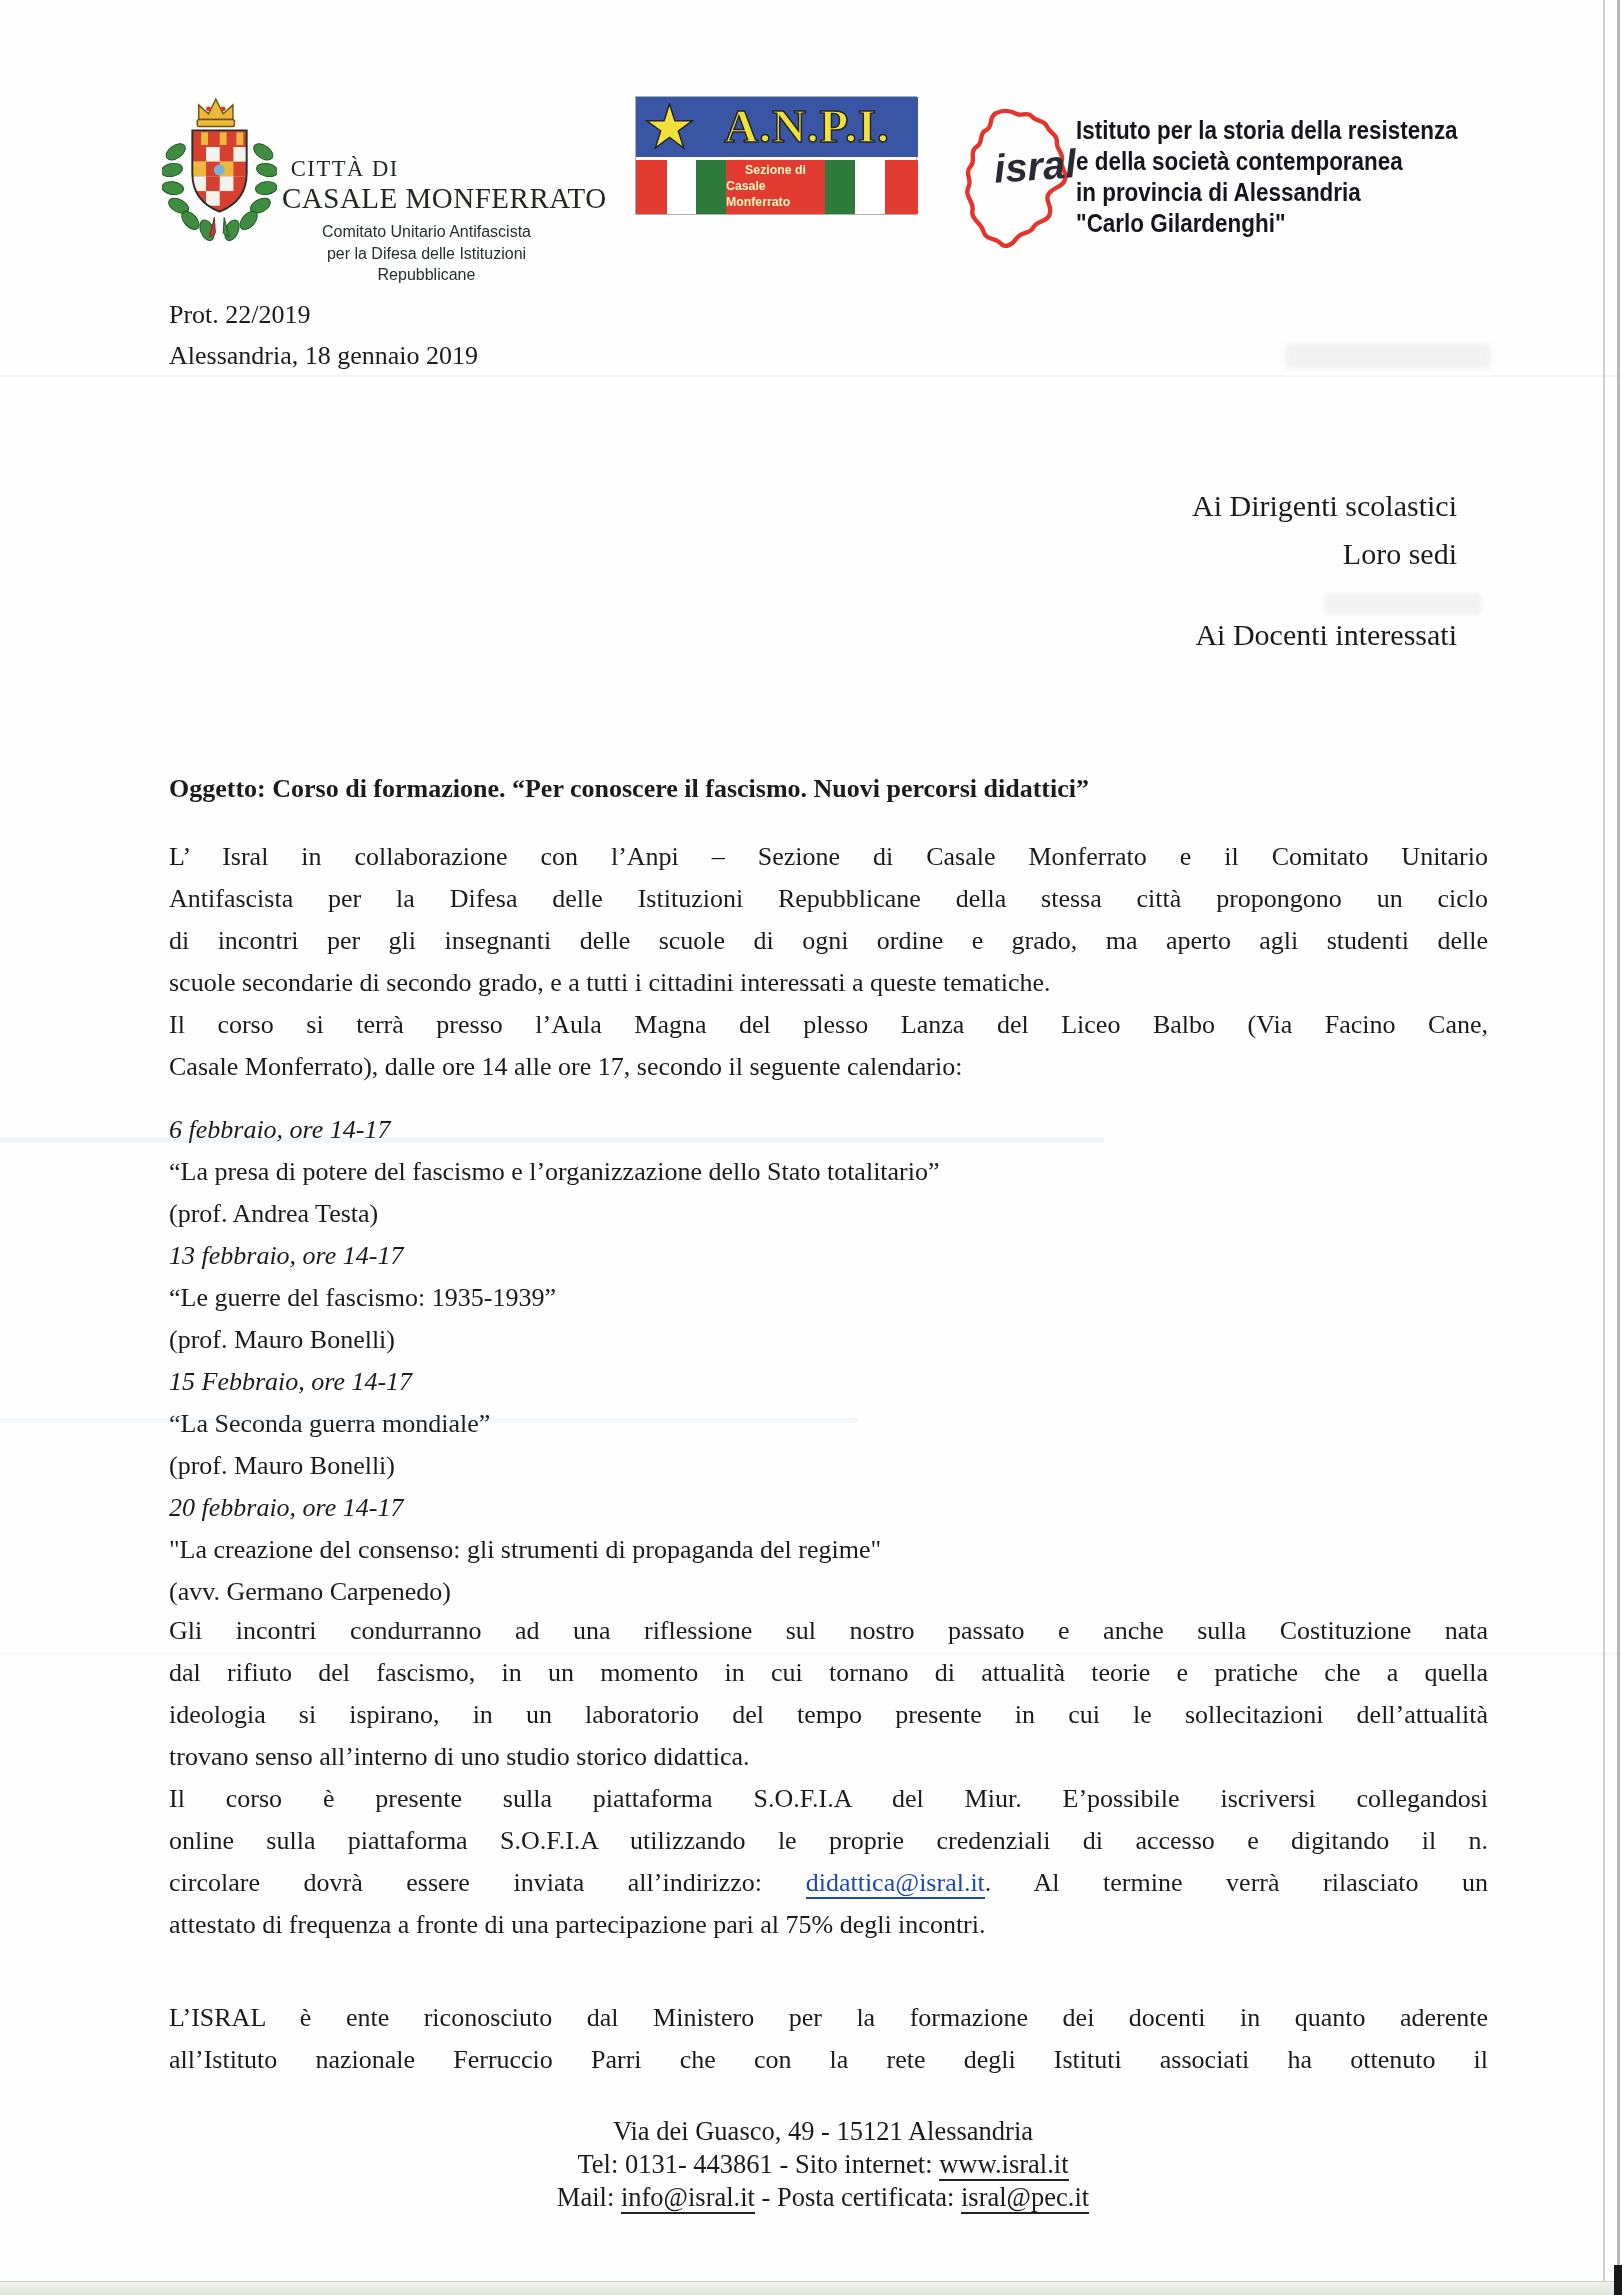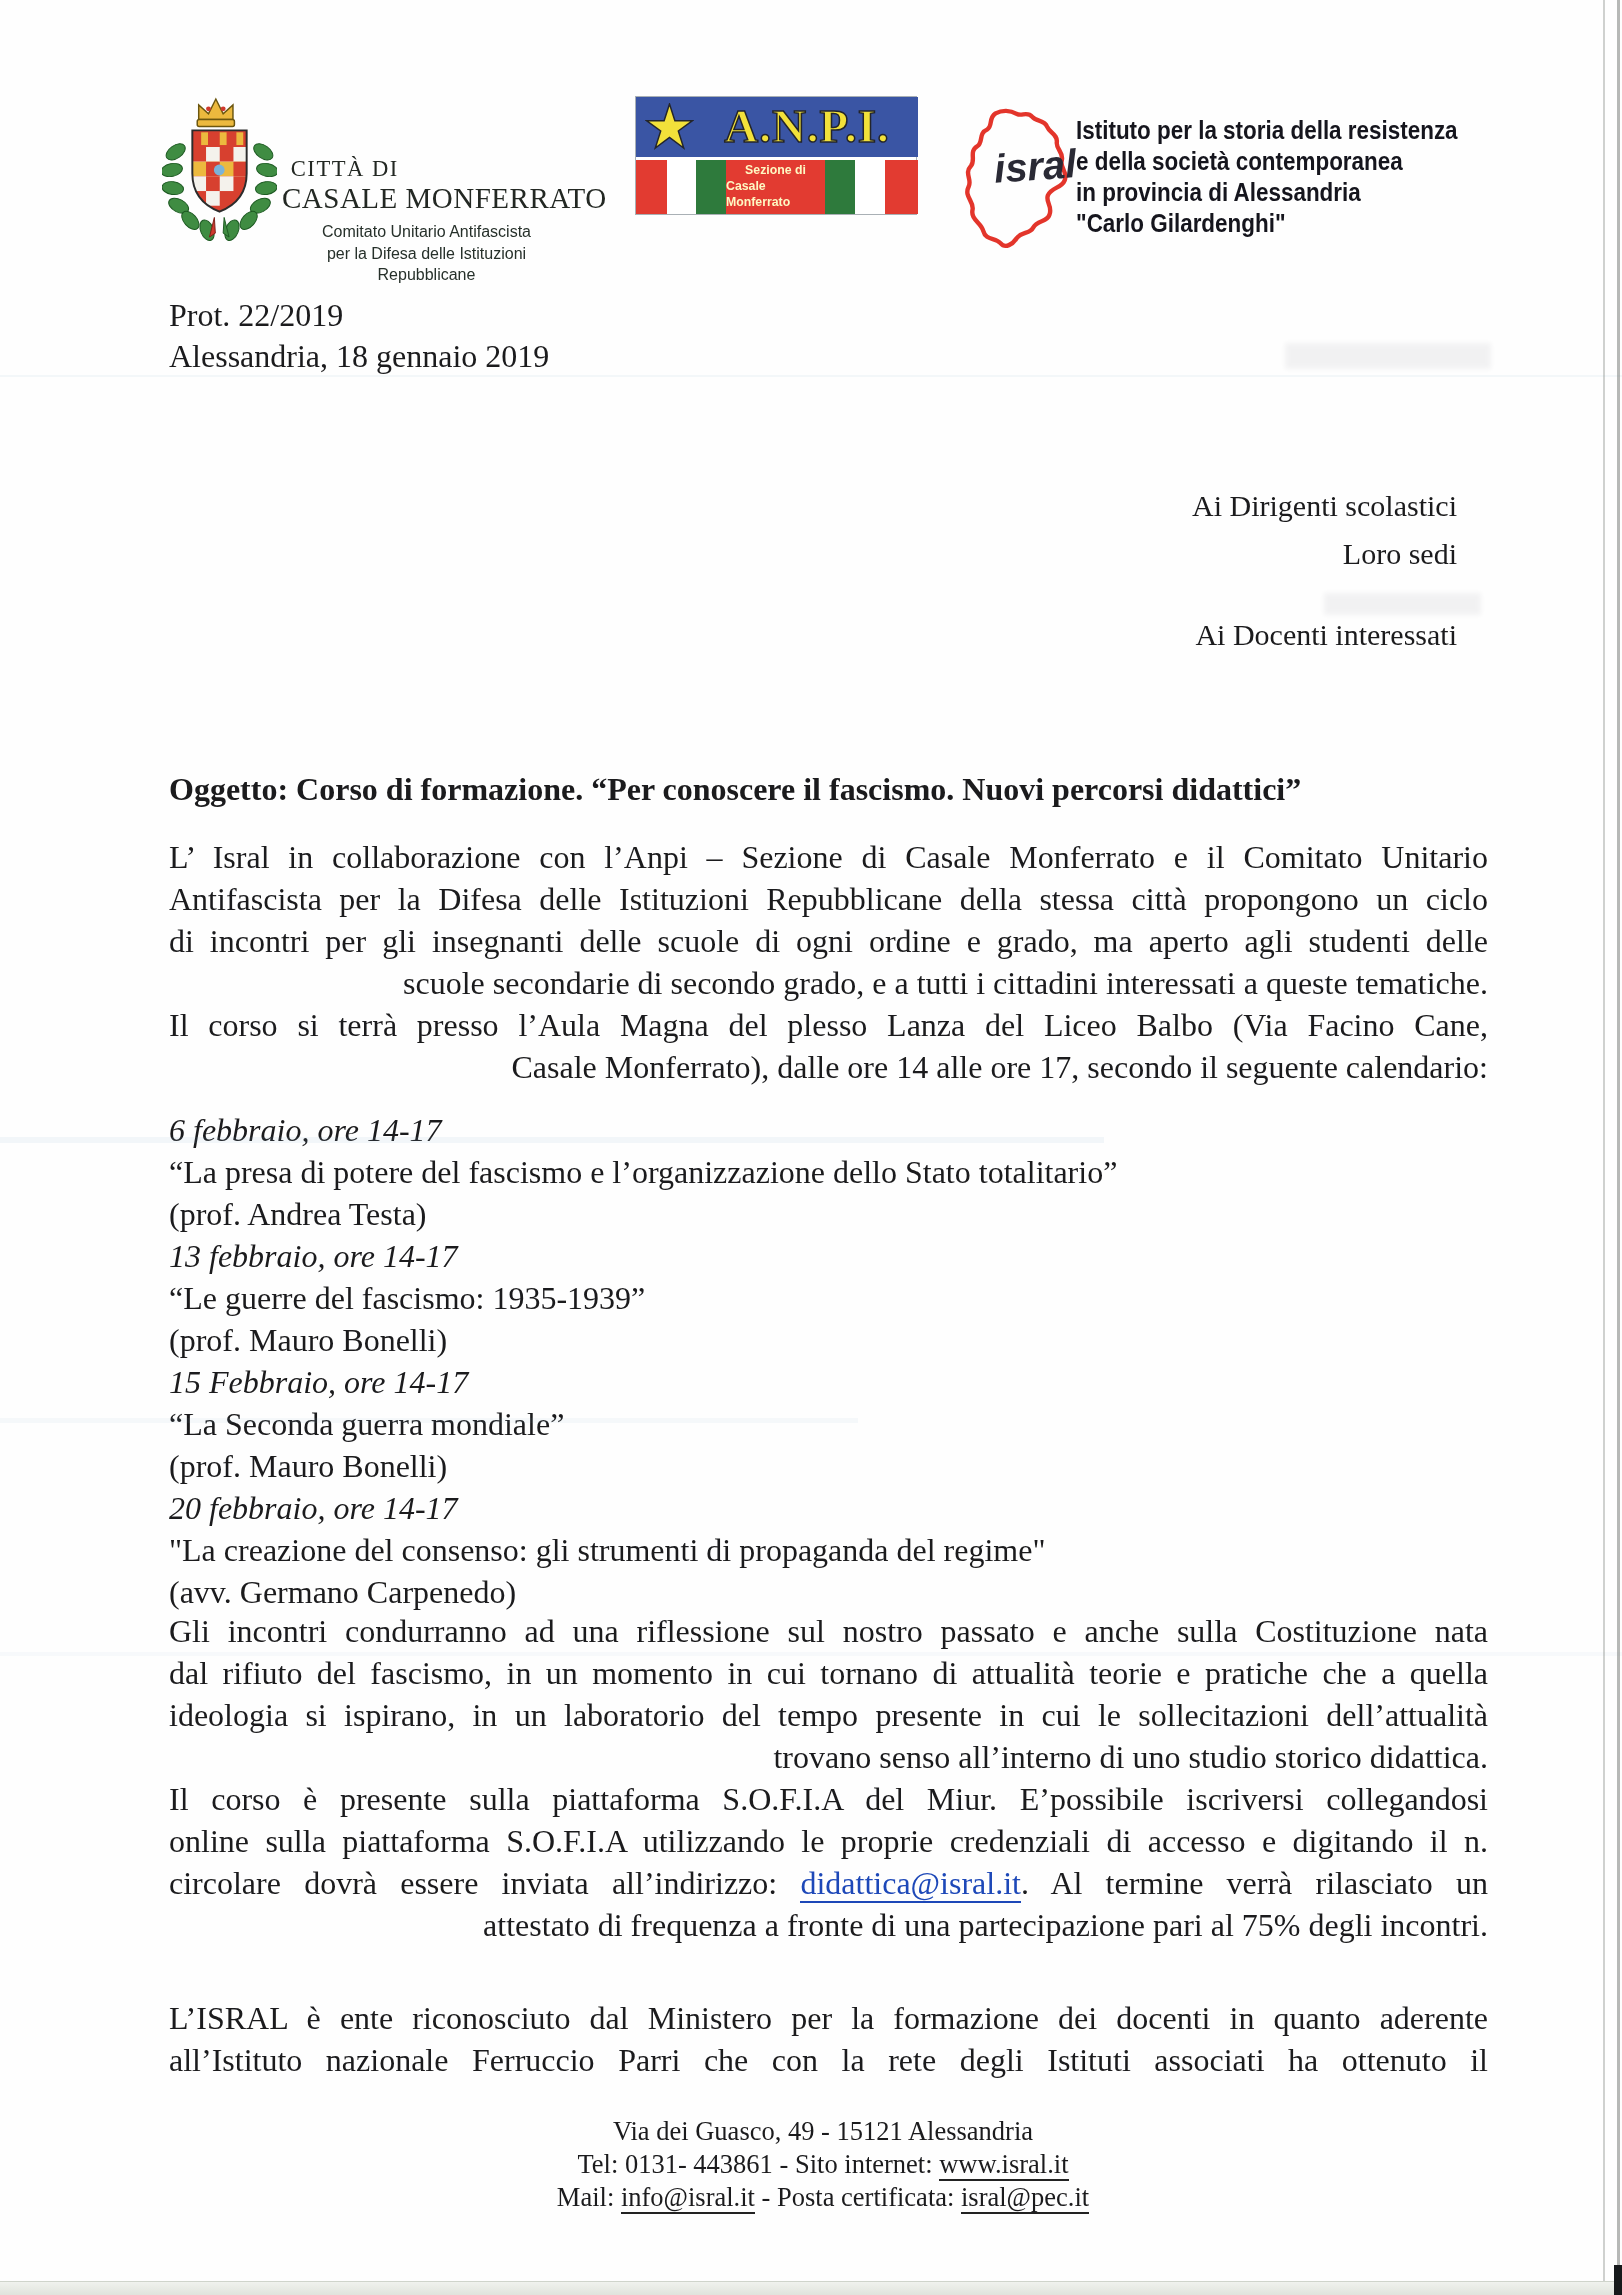--- a/index.html
+++ b/index.html
@@ -35,22 +35,22 @@
   .anpi-sec{font-family:"Liberation Sans",sans-serif;font-weight:bold;font-size:12.3px;line-height:15.7px;color:#fef9c3;}
   .lh-isral{position:absolute;left:949px;top:101px;width:589px;height:157px;}
   .isral-map{position:absolute;left:0;top:4.9px;}
   .isral-word{position:absolute;left:45px;top:43px;font-family:"Liberation Sans",sans-serif;
     font-weight:bold;font-style:italic;font-size:40px;color:#2a2a35;transform:rotate(-4deg);}
   .isral-text{position:absolute;left:127px;top:13.7px;width:481px;
     font-family:"Liberation Sans",sans-serif;font-weight:bold;font-size:25.5px;line-height:31px;
     color:#15151d;transform:scaleX(0.88);transform-origin:left top;white-space:nowrap;}
   
   .blk{position:absolute;left:169px;width:1319px;}
-  .ln{font-size:32px;line-height:42px;white-space:nowrap;}
-  .wrapok{white-space:normal;text-align:right;}
+  .ln{font-size:26px;line-height:42px;white-space:nowrap;}
+  .wrapok{white-space:normal;}
   .jl{text-align:justify;text-align-last:justify;white-space:normal;}
   .it{font-style:italic;}
   .meta-prot{top:294px;}
   .meta-date{top:335px;}
   .recip{position:absolute;right:165px;text-align:right;font-size:30px;line-height:35px;}
   .r1{top:488px;}.r2{top:536px;}.r3{top:617px;}
   .subject{top:768px;font-weight:bold;}
   .para1{top:836px;}
   .calendar{top:1109px;}
   .para23{top:1610px;}

